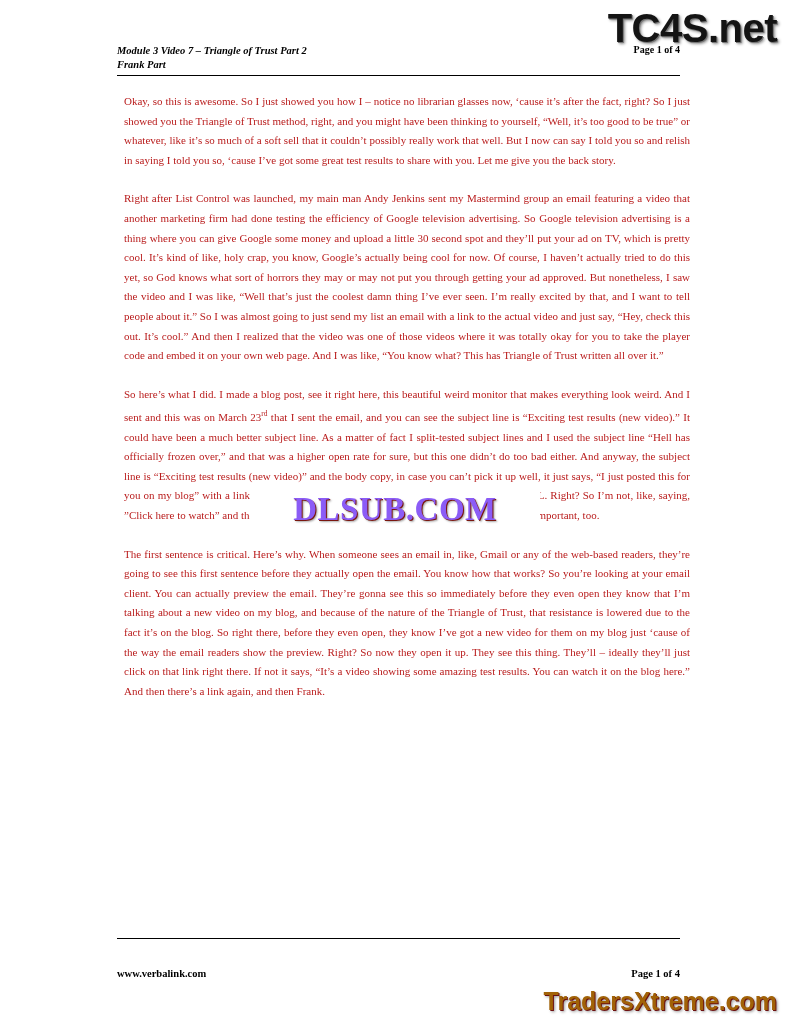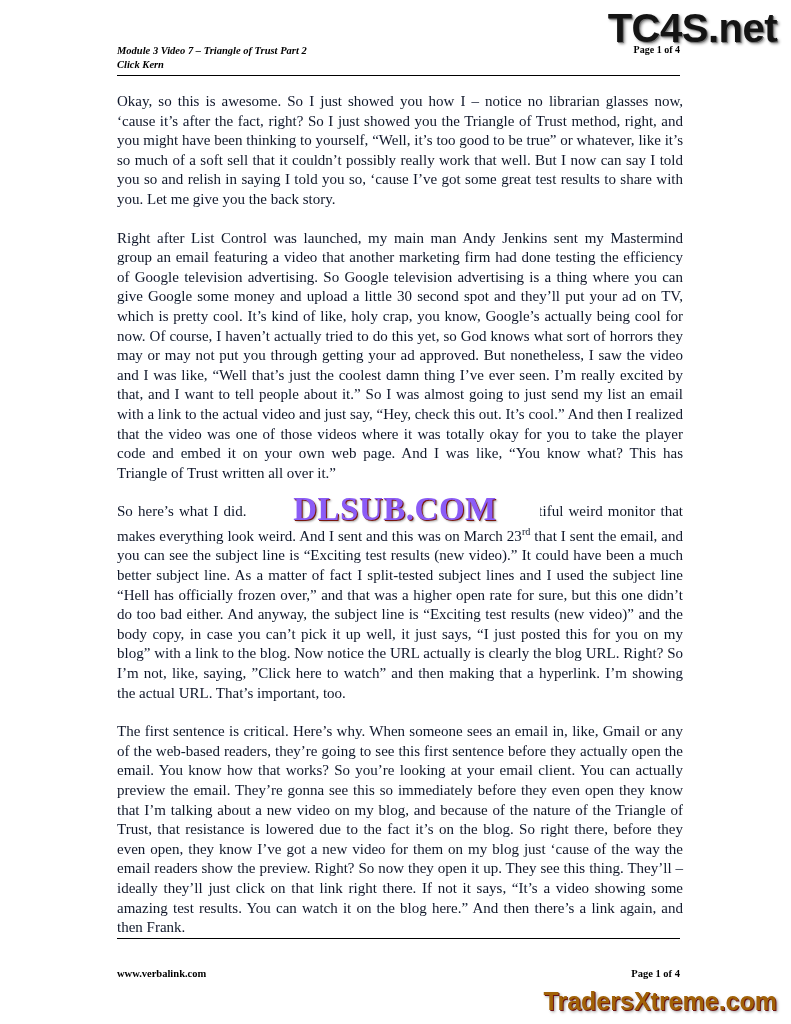--- a/index.html
+++ b/index.html
@@ -66,27 +66,27 @@
   .rule-bottom {
     position: absolute;
     left: 117px;
     top: 938px;
     width: 563px;
     border-top: 1px solid #000;
   }
   
   .content {
     position: absolute;
-    left: 117px;
+    left: 124px;
     top: 92px;
     width: 566px;
-    font-size: 15px;
+    font-size: 11px;
     line-height: 19.6px;
     text-align: justify;
-    color: #0f172a;
+    color: #b91c1c;
   }
   .content p {
     margin: 0 0 19px 0;
   }
   sup {
     font-size: 0.68em;
     vertical-align: super;
   }
   
   .footer {
@@ -138,21 +138,21 @@
 </head>
 <body>
 
 <div class="page">
 
   <div class="tc4s">TC4S.net</div>
 
   <div class="header">
     <div class="center">
       <div>Module 3 Video 7 – Triangle of Trust Part 2</div>
-      <div>Click Kern</div>
+      <div>Frank Part</div>
     </div>
     <div class="pageno">Page 1 of 4</div>
   </div>
 
   <div class="rule-top"></div>
 
   <div class="content">
     <p>Okay, so this is awesome.  So I just showed you how I – notice no librarian glasses now, ‘cause it’s after the fact, right?  So I just showed you the Triangle of Trust method, right, and you might have been thinking to yourself, “Well, it’s too good to be true” or whatever, like it’s so much of a soft sell that it couldn’t possibly really work that well.  But I now can say I told you so and relish in saying I told you so, ‘cause I’ve got some great test results to share with you.  Let me give you the back story.</p>
     <p>Right after List Control was launched, my main man Andy Jenkins sent my Mastermind group an email featuring a video that another marketing firm had done testing the efficiency of Google television advertising.  So Google television advertising is a thing where you can give Google some money and upload a little 30 second spot and they’ll put your ad on TV, which is pretty cool.  It’s kind of like, holy crap, you know, Google’s actually being cool for now.  Of course, I haven’t actually tried to do this yet, so God knows what sort of horrors they may or may not put you through getting your ad approved.  But nonetheless, I saw the video and I was like, “Well that’s just the coolest damn thing I’ve ever seen.  I’m really excited by that, and I want to tell people about it.”  So I was almost going to just send my list an email with a link to the actual video and just say, “Hey, check this out.  It’s cool.”  And then I realized that the video was one of those videos where it was totally okay for you to take the player code and embed it on your own web page.  And I was like, “You know what?  This has Triangle of Trust written all over it.”</p>
     <p><span>So here’s what I did.  </span><span>I made a blog post, see it right here, this beautiful weird monitor that makes everything look weird.  And </span><span>I sent and this was on March 23</span><sup>rd</sup><span> that I sent the email, and you can see the subject line is “Exciting test results (new video).”  It could have been a much better subject line.  As a matter of fact I split-tested subject lines and I used the subject line “Hell has officially frozen over,” and that was a higher open rate for sure, but this one didn’t do too bad either.  And anyway, the subject line is “Exciting test results (new video)” and the body copy, in case you can’t pick it up well, it just says, “I just posted this for you on my blog” with a link to the blog.  Now notice the URL actually is clearly the blog URL.  Right?  So I’m not, like, saying, ”Click here to watch” and then making that a hyperlink.  I’m showing the actual URL.  That’s important, too.</span></p>

